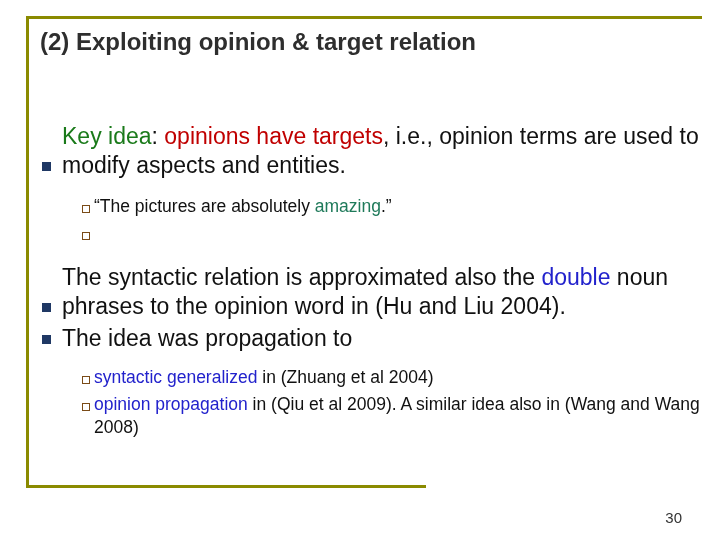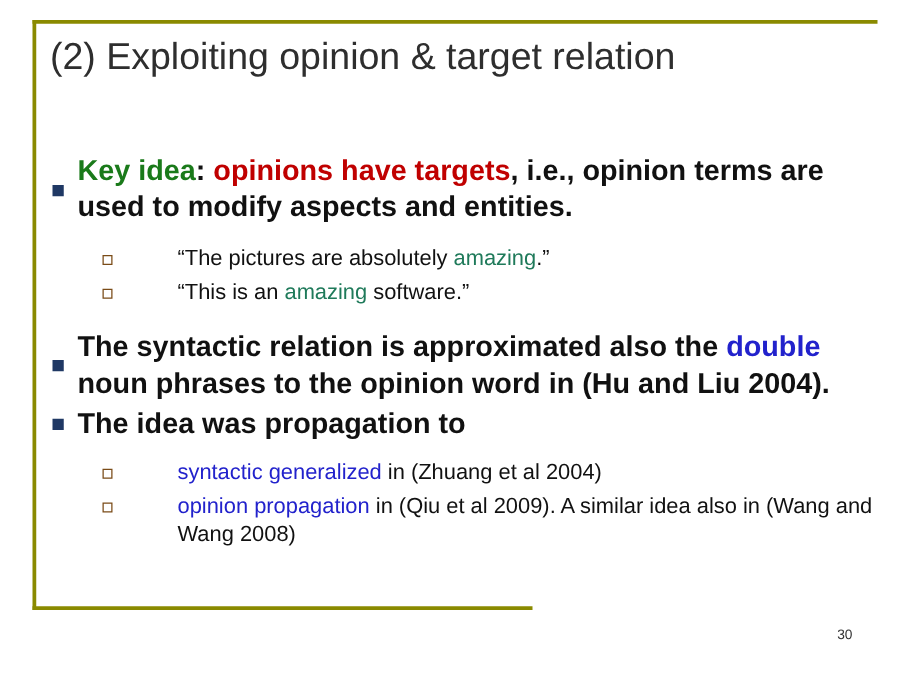--- a/index.html
+++ b/index.html
@@ -43,38 +43,37 @@
     width: 400px;
     height: 3px;
     background: #8a8a00;
   }
 
   .title {
     position: absolute;
     left: 40px;
     top: 28px;
     width: 640px;
-    font-size: 30px;
+    font-size: 24px;
     line-height: 1.18;
     color: #2e2e2e;
-    font-weight: normal;
+    font-weight: bold;
   }
 
   .body {
     position: absolute;
     left: 40px;
     top: 122px;
     width: 668px;
   }
 
   .lvl1 {
     display: flex;
-    align-items: center;
+    align-items: flex-end;
     margin-bottom: 2px;
-    font-weight: bold;
   }
   .lvl1 .bullet {
     width: 22px;
     flex: 0 0 22px;
     color: #1f3864;
     font-size: 13px;
     line-height: 30px;
     text-align: left;
     padding-left: 2px;
     box-sizing: border-box;
@@ -113,37 +112,37 @@
     box-sizing: border-box;
     vertical-align: middle;
   }
   .lvl2 .txt {
     flex: 1;
     font-size: 17.5px;
     line-height: 1.35;
     color: #111111;
   }
 
-  .indent-sub { margin-left: 26px; gap: 48px; }
+  .indent-sub { margin-left: 26px; }
 
   .green { color: #1a7a1a; }
   .red { color: #c00000; }
   .blue { color: #2222cc; }
   .teal { color: #1f7a5a; }
   .plain { color: #111111; }
 
   .gap-a { height: 12px; }
   .gap-b { height: 14px; }
   .gap-c { height: 10px; }
 
   .page-num {
     position: absolute;
     right: 38px;
-    bottom: 26px;
-    font-size: 11px;
+    bottom: 14px;
+    font-size: 15px;
     color: #333333;
   }
 </style>
 </head>
 <body>
 
 <div class="slide">
 
   <div class="frame-top"></div>
   <div class="frame-left"></div>
@@ -164,23 +163,20 @@
 
     <div class="lvl2 indent-sub">
       <span class="bullet"><i></i></span>
       <span class="txt">
         <span class="plain">“The pictures are absolutely </span><span class="teal">amazing</span><span class="plain">.”</span>
       </span>
     </div>
 
     <div class="lvl2 indent-sub">
       <span class="bullet"><i></i></span>
-      <span class="txt">
-        <span class="plain">“This is an </span><span class="teal">amazing</span><span class="plain"> software.”</span>
-      </span>
     </div>
 
     <div class="gap-b"></div>
 
     <div class="lvl1">
       <span class="bullet"><i></i></span>
       <span class="txt">
         <span class="plain">The syntactic relation is approximated also the </span><span class="blue">double</span><span class="plain"> noun phrases to the opinion word in (Hu and Liu 2004).</span>
       </span>
     </div>

